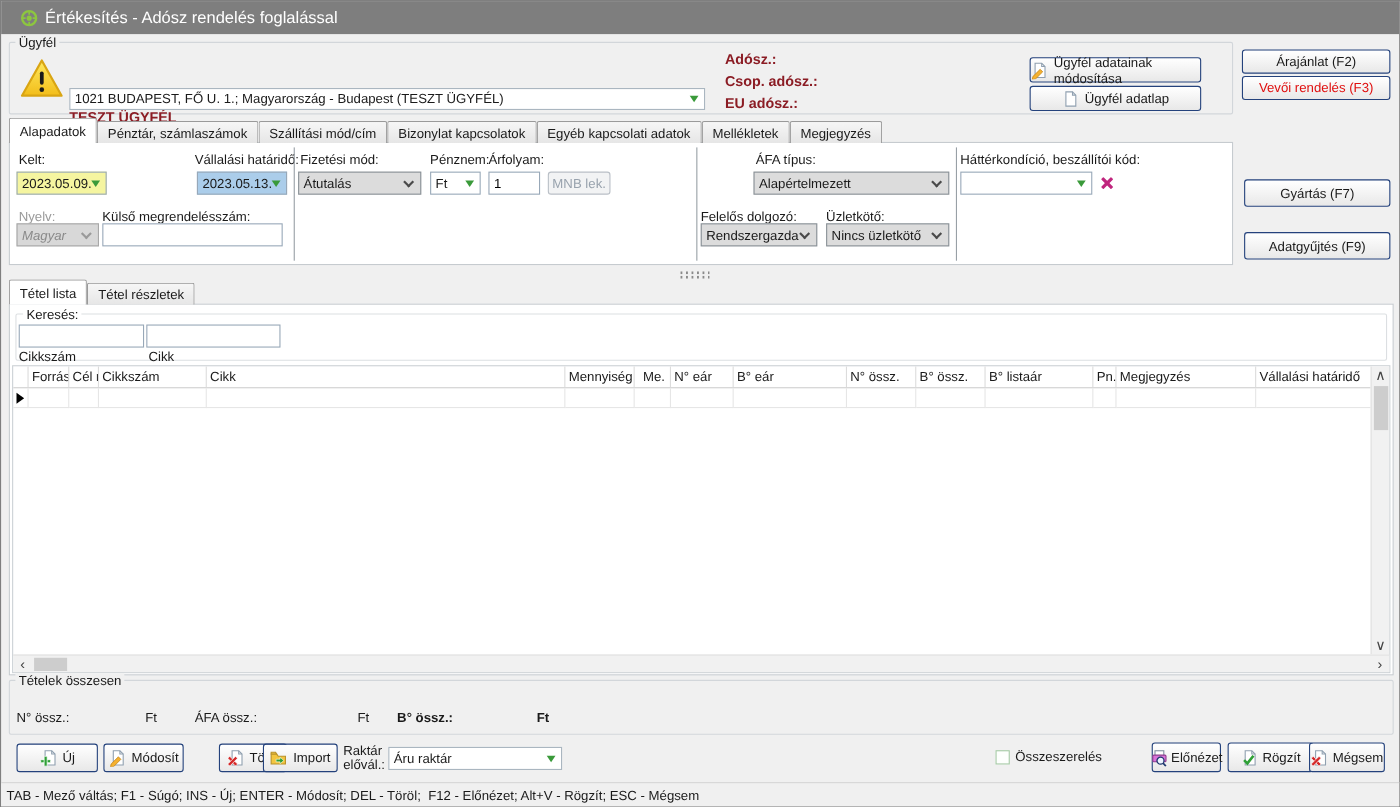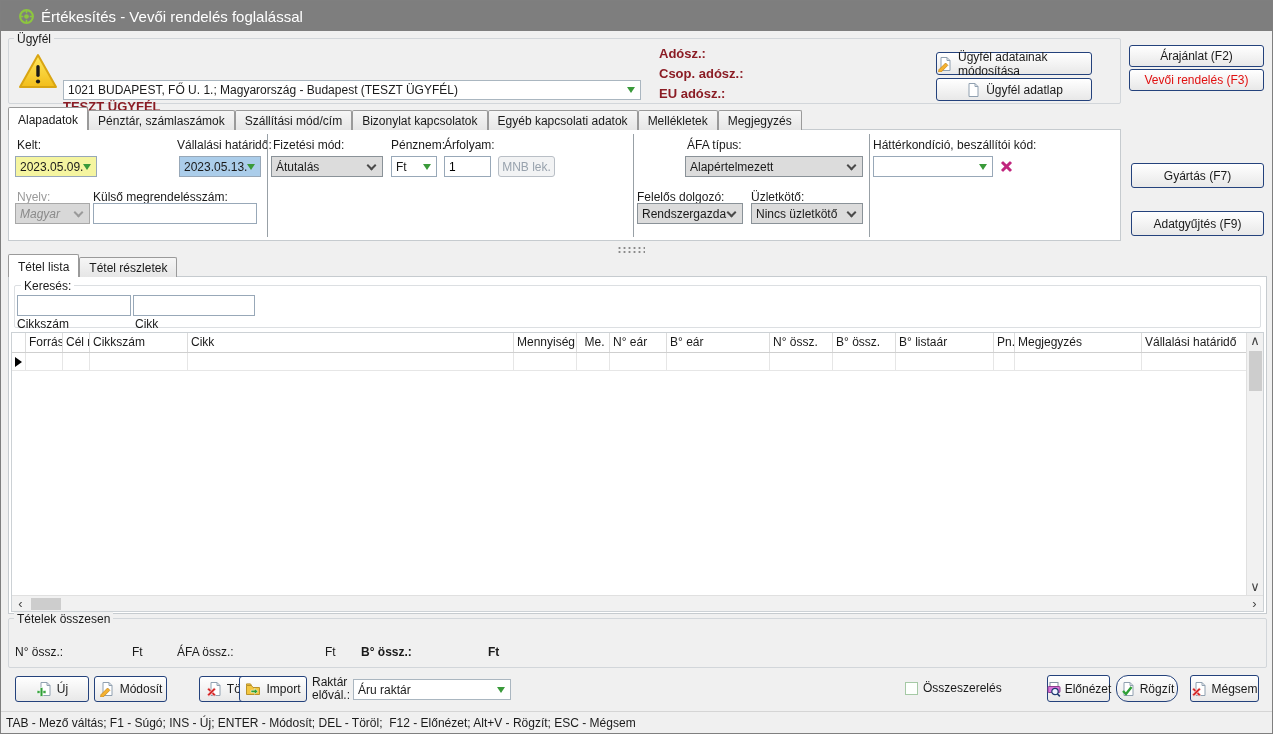--- a/index.html
+++ b/index.html
@@ -80,21 +80,21 @@
 <body>
 
 <div id="app">
 
   <div class="titlebar">
     <svg class="appicon" viewBox="0 0 16 16">
       <circle cx="8" cy="8" r="6" fill="none" stroke="#8dc63f" stroke-width="2"></circle>
       <circle cx="8" cy="8" r="2.2" fill="#8dc63f"></circle>
       <path d="M8 2v3 M8 11v3 M2 8h3 M11 8h3" stroke="#8dc63f" stroke-width="1.4"></path>
     </svg>
-    <span class="ttl">Értékesítés - Vevői rendelés foglalással</span>
+    <span class="ttl">Értékesítés - Adósz rendelés foglalással</span>
   </div>
 
   <div class="gb" style="left:7px;top:37px;width:1113px;height:66px;"></div>
   <span class="gb-cap" style="left:13px;top:31px;">Ügyfél</span>
 
   <svg class="abs" style="left:16px;top:51px;" width="42" height="39" viewBox="0 0 42 39">
     <defs>
         <linearGradient id="wg" x1="0" y1="0" x2="0" y2="1">
       <stop offset="0" stop-color="#ffe95e"></stop>
           <stop offset="1" stop-color="#f2bd1a"></stop>
@@ -364,21 +364,21 @@
 
   <div class="btn" style="left:1046px;top:674px;width:63px;height:27px;gap:3px;">
     <svg class="ic" viewBox="0 0 16 16">
       <rect x="4" y="1.5" width="8" height="5" fill="#fff" stroke="#8090a0"></rect>
       <rect x="2" y="5.5" width="12" height="6" rx="1" fill="#d973d9" stroke="#8f3d8f"></rect>
       <circle cx="9" cy="10.5" r="3.2" fill="#eef4ff" stroke="#203a70" stroke-width="1.2"></circle>
       <path d="M11.3 12.8l2.6 2.6" stroke="#203a70" stroke-width="1.6"></path>
     </svg>
     <span class="lab">Előnézet</span>
   </div>
-  <div class="btn" style="left:1115px;top:674px;width:62px;height:27px;gap:4px;border-radius:12px;">
+  <div class="btn" style="left:1115px;top:674px;width:78px;height:27px;gap:4px;">
     <svg class="ic" viewBox="0 0 16 16">
       <path d="M4 1.5h6l3 3v10H4z" fill="#fff" stroke="#90a0b0"></path>
       <path d="M10 1.5v3h3" fill="none" stroke="#90a0b0"></path>
       <path d="M3 10l3 3 5.5-7" fill="none" stroke="#2fa036" stroke-width="2.4"></path>
     </svg>
     <span class="lab">Rögzít</span>
   </div>
   <div class="btn" style="left:1189px;top:674px;width:69px;height:27px;gap:4px;">
     <svg class="ic" viewBox="0 0 16 16">
       <path d="M5 1.5h6l3 3v10H5z" fill="#fff" stroke="#90a0b0"></path>

